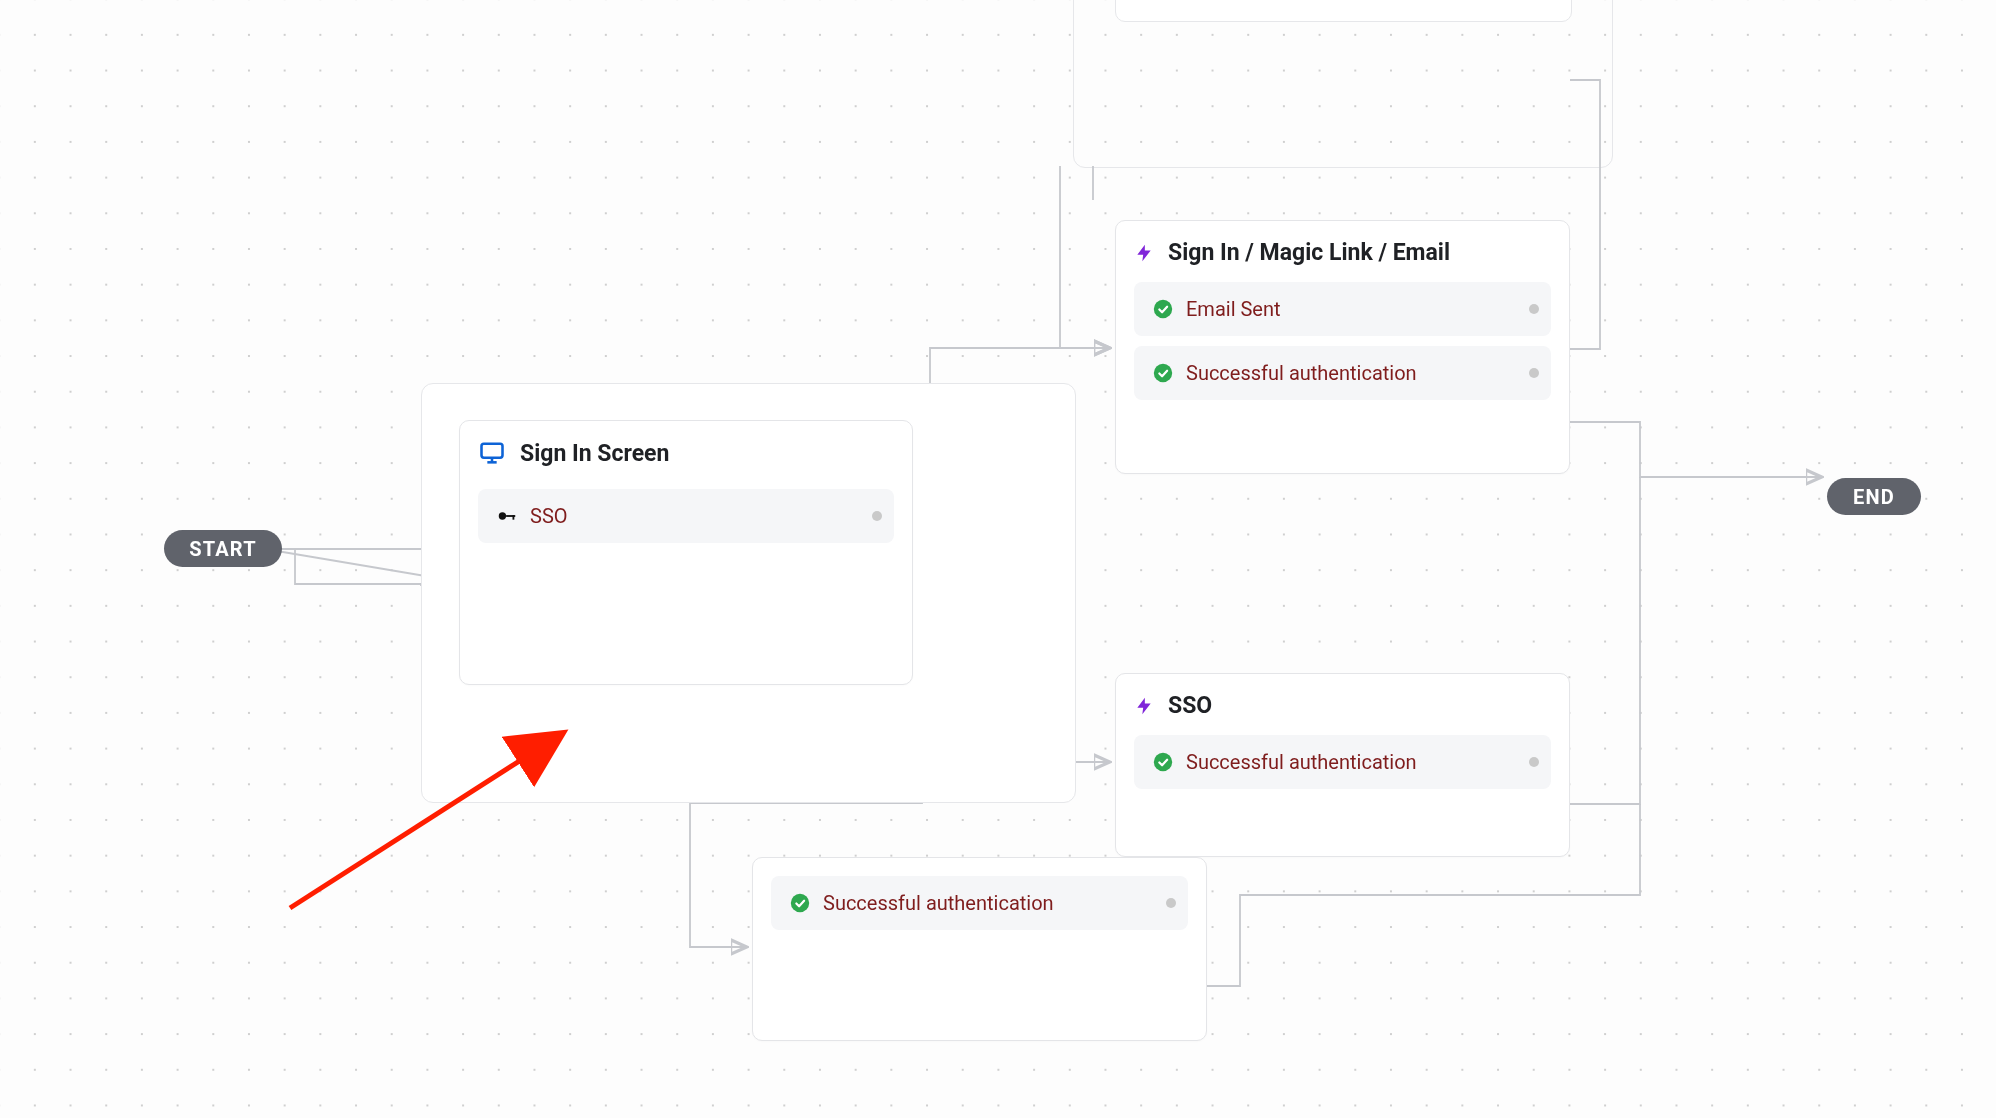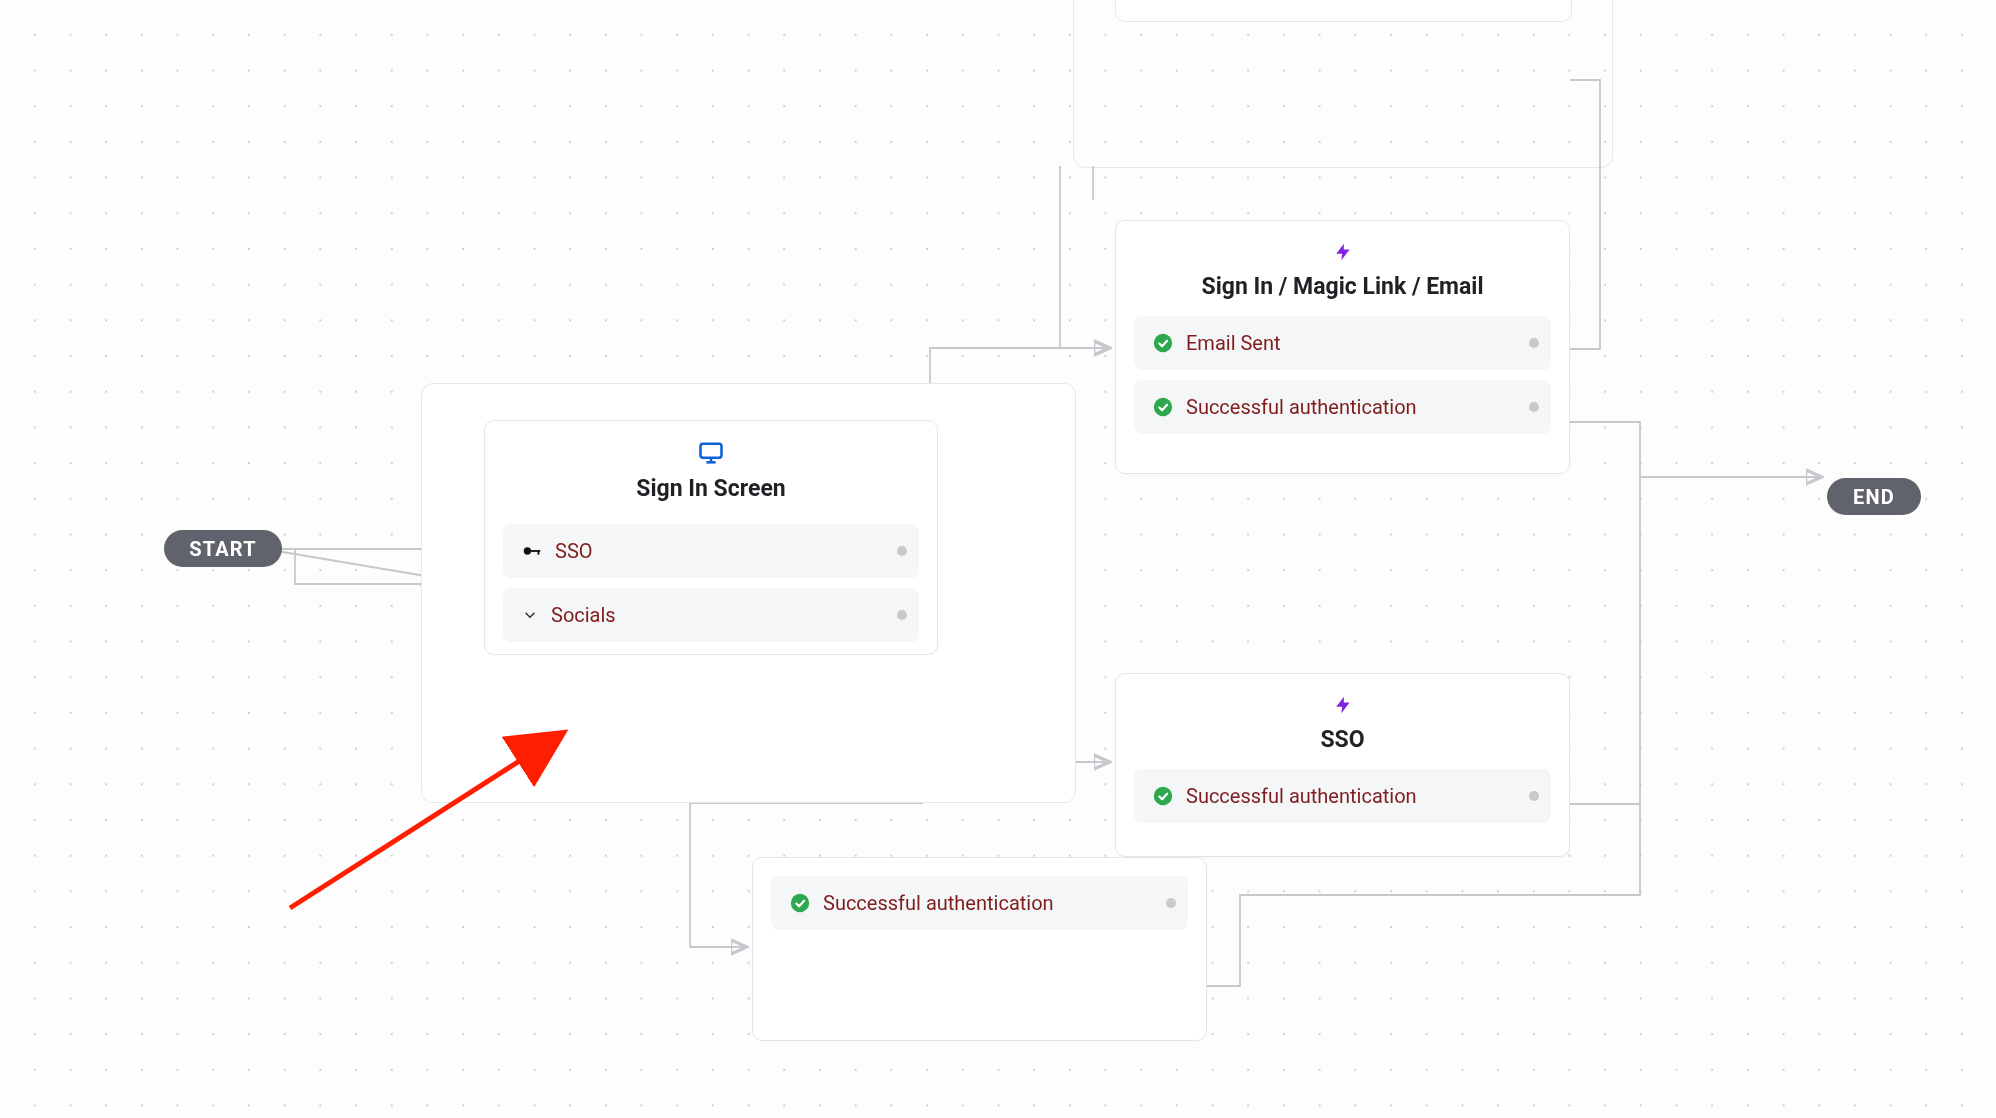--- a/index.html
+++ b/index.html
@@ -67,23 +67,22 @@
   .node-outer {
     position: absolute;
     background: #fff;
     border: 1px solid #e6e7ea;
     border-radius: 12px;
     box-sizing: border-box;
   }
   .node-header {
     display: flex;
     align-items: center;
-    gap: 8px;
+    gap: 14px;
     margin-bottom: 16px;
-    flex-direction: column;
   }
   .node-title {
     font-size: 23px;
     font-weight: 700;
     color: #1f2125;
   }
   .row {
     position: relative;
     background: #f5f6f8;
     border-radius: 8px;
@@ -106,21 +105,21 @@
   .icon-check svg circle { fill: #2ea84f; }
   .icon-check svg path { stroke: #fff; stroke-width: 2.4; fill: none; stroke-linecap: round; stroke-linejoin: round; }
   .icon-key svg { fill: #111; }
   .icon-chevron svg { stroke: #333; stroke-width: 2; fill: none; }
 
   
   .outer-signin {
     left: 421px; top: 383px; width: 655px; height: 420px;
   }
   .node-signin {
-    left: 459px; top: 420px; width: 454px; height: 235px; margin-left: 25px;
+    left: 459px; top: 420px; width: 454px; height: 265px;
   }
   .node-signin .node-header { margin-bottom: 22px; }
 
   .node-magic {
     left: 1115px; top: 220px; width: 455px; height: 254px;
   }
   .node-sso {
     left: 1115px; top: 673px; width: 455px; height: 184px;
   }
   .node-oauth {
@@ -234,29 +233,20 @@
         <svg width="22" height="22" viewBox="0 0 24 24">
             <circle cx="7" cy="12" r="4"></circle>
             <rect x="11" y="11" width="10" height="2"></rect>
             <rect x="18" y="11" width="2" height="5"></rect>
           </svg>
       </span>
       <span>SSO</span>
       <span class="port right"></span>
     </div>
 
-    <div class="row">
-      <span class="icon icon-chevron">
-        <svg width="18" height="18" viewBox="0 0 24 24">
-            <polyline points="6 9 12 15 18 9"></polyline>
-          </svg>
-      </span>
-      <span>Socials</span>
-      <span class="port right"></span>
-    </div>
   </div>
 
   <div class="node node-magic">
     <div class="node-header">
       <span class="icon icon-bolt">
         <svg width="20" height="26" viewBox="0 0 24 24">
             <path d="M13 2 L4 14 L11 14 L10 22 L20 9 L13 9 Z"></path>
           </svg>
       </span>
       <span class="node-title">Sign In / Magic Link / Email</span>

